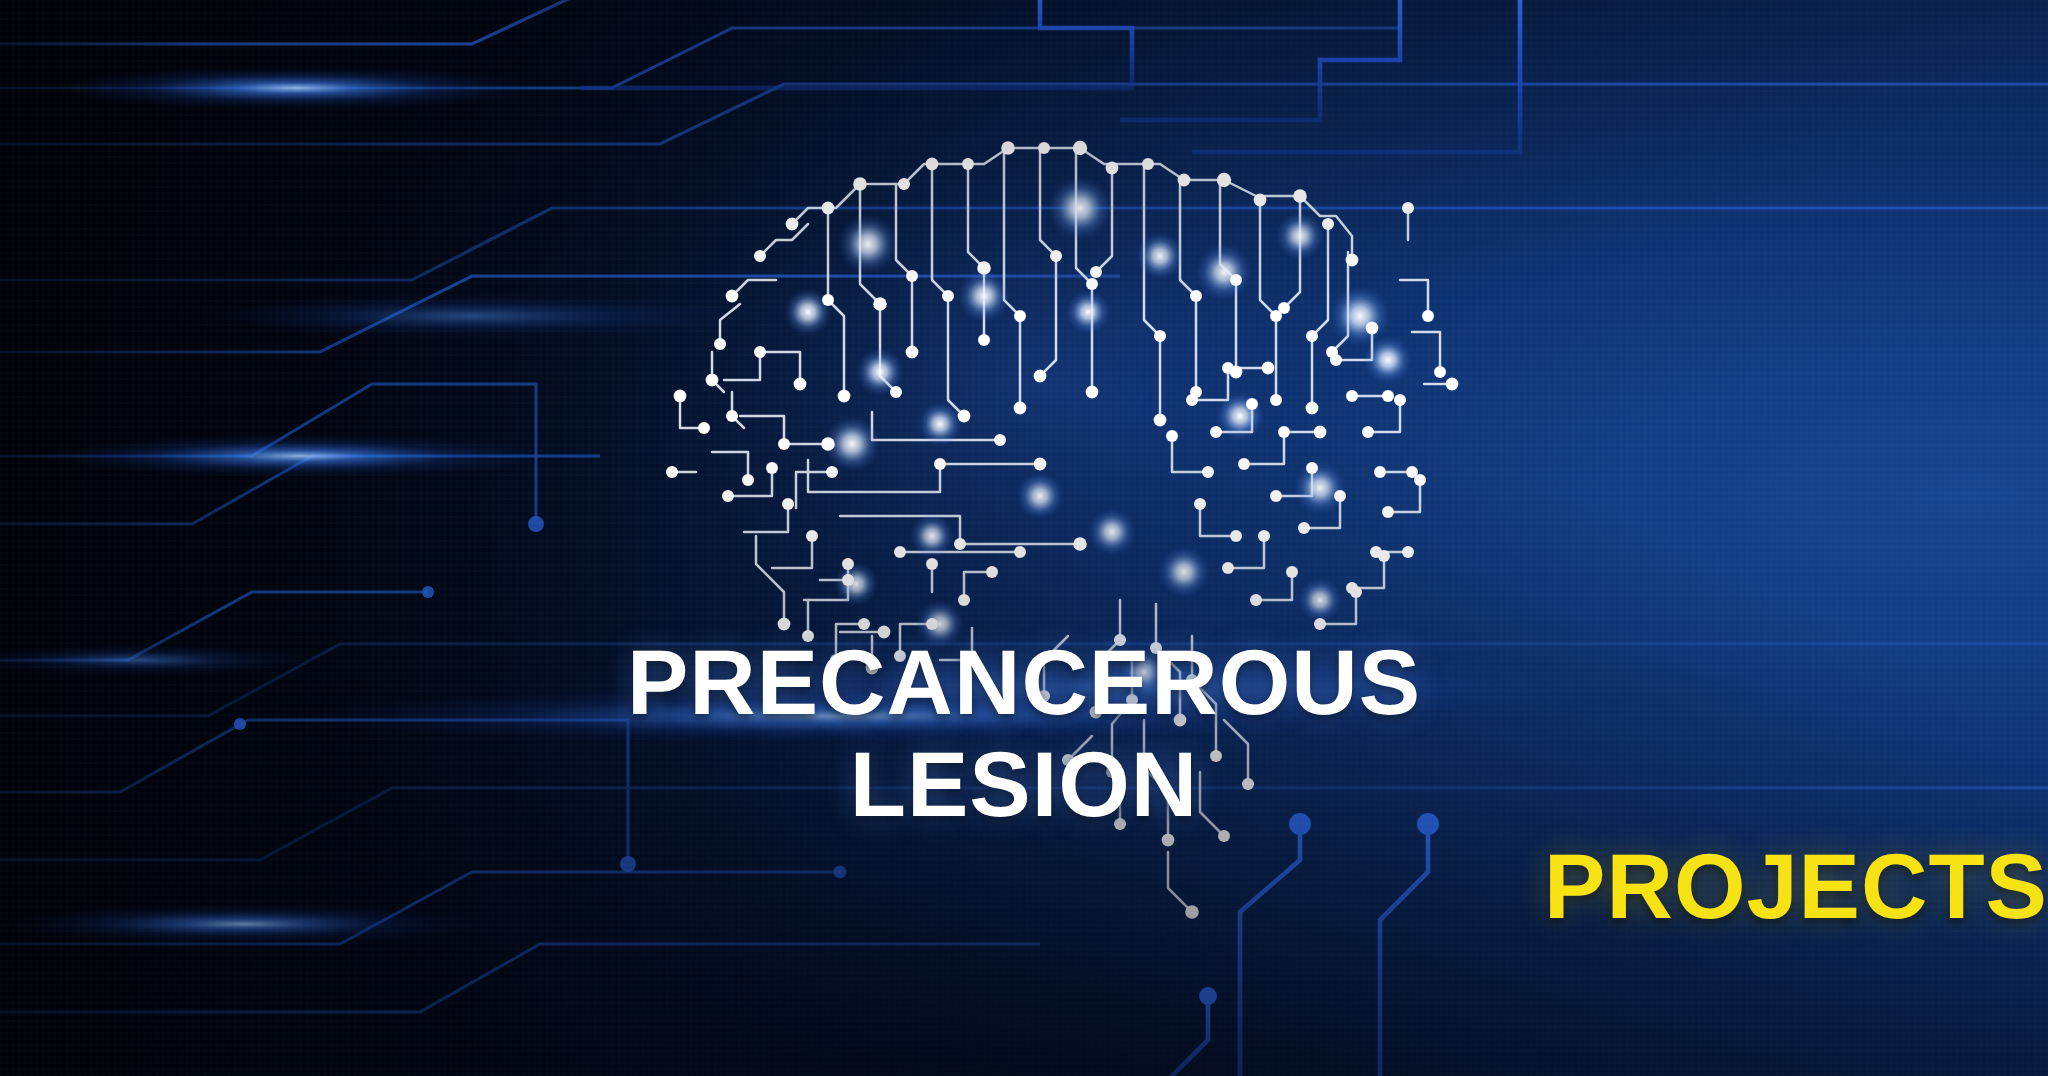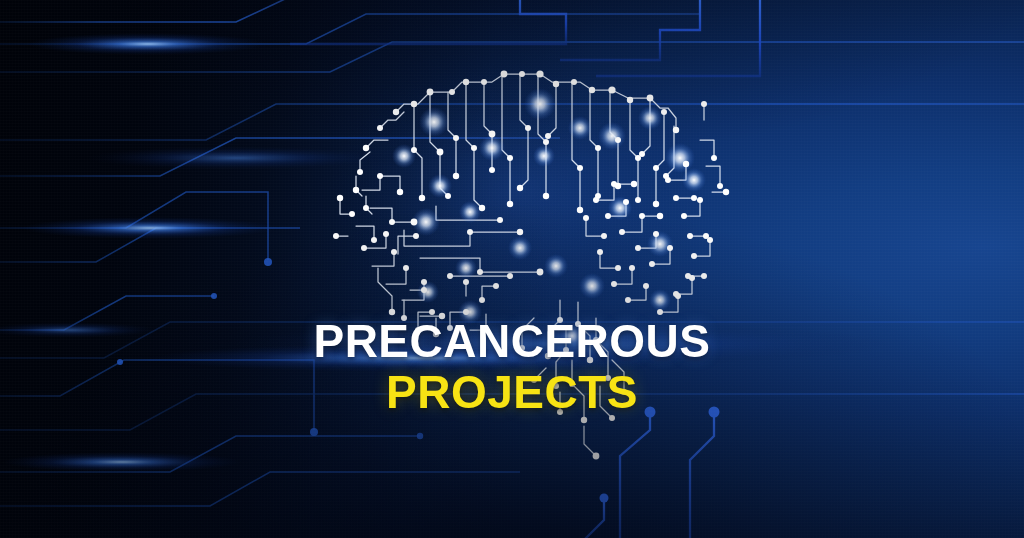--- a/index.html
+++ b/index.html
@@ -72,20 +72,21 @@
     text-shadow:
       0 0 14px rgba(90,150,255,.38),
       0 2px 5px rgba(0,0,0,.55);
     white-space: nowrap;
   }
   .tline.accent {
     color: #f7e314;
     text-shadow:
       0 0 16px rgba(247,227,20,.26),
       0 2px 5px rgba(0,0,0,.5);
+    text-align: right;
   }
 </style>
 </head>
 <body>
 
 <div id="banner">
 
   <div class="bg-base"></div>
   <div class="bg-darkleft"></div>
 
@@ -468,16 +469,17 @@
       <circle cx="566" cy="350" r="3"></circle>  
         <circle cx="572" cy="384" r="3"></circle>
     </g>
   </svg>
 
   <div class="bg-texture"></div>
   <div class="bg-vignette"></div>
 
   <div class="text-block">
     <span class="tline">PRECANCEROUS</span>
+    <span class="tline">LESION</span>
     <span class="tline accent">PROJECTS</span>
   </div>
 
 </div>
 
 </body></html>

